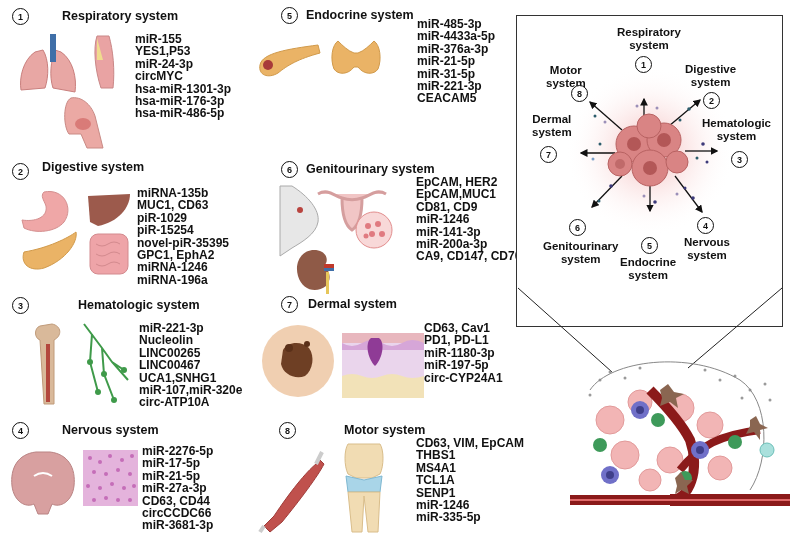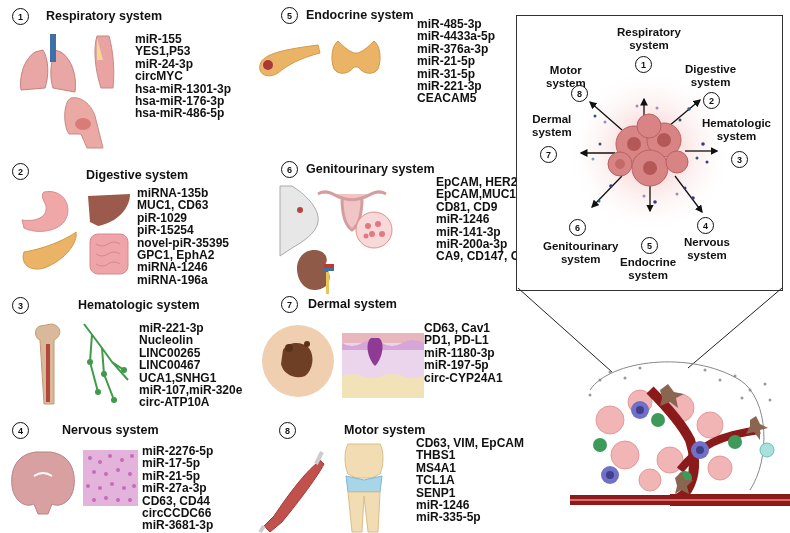--- a/index.html
+++ b/index.html
@@ -1,30 +1,30 @@
 <!DOCTYPE html>
 <html><head>
 <meta charset="utf-8">
 <style>
   html,body{margin:0;padding:0;background:#fff;}
   body{width:790px;height:533px;position:relative;overflow:hidden;font-family:"Liberation Sans",sans-serif;color:#111;}
   .num{position:absolute;width:17px;height:17px;border:1.5px solid #111;border-radius:50%;box-sizing:border-box;font-size:9px;font-weight:bold;display:flex;align-items:center;justify-content:center;background:#fff;}
   .title{position:absolute;font-size:12.5px;font-weight:bold;white-space:nowrap;}
   .list{position:absolute;font-size:12px;font-weight:bold;line-height:12.4px;white-space:nowrap;}
   .list div{margin:0;}
-  .box{position:absolute;left:516px;top:15px;width:267px;height:276px;border:1.5px solid #333;box-sizing:border-box;background:#fff;}
+  .box{position:absolute;left:516px;top:15px;width:267px;height:312px;border:1.5px solid #333;box-sizing:border-box;background:#fff;}
   .lbl{position:absolute;font-size:11.5px;font-weight:bold;text-align:center;line-height:13px;white-space:nowrap;}
   svg{position:absolute;overflow:visible;}
 </style>
 </head>
 <body>
 
 <div>
   <div class="num" style="left:12px;top:8px;">1</div>
-  <div class="title" style="left:30px;top:9px;padding-left:16px;">Respiratory system</div>
+  <div class="title" style="left:46px;top:9px;padding-left:16px;">Respiratory system</div>
   <svg style="left:15px;top:30px;" width="110" height="120">
     <path d="M20,22 C8,30 4,48 6,60 L30,58 C34,46 34,30 28,20 Z" fill="#e8a7a4" stroke="#c97f7d"></path>
     <path d="M46,22 C58,30 62,48 60,62 L38,58 C34,46 36,30 40,20 Z" fill="#e8a7a4" stroke="#c97f7d"></path>
     <rect x="35" y="4" width="6" height="28" fill="#3f6fa8"></rect>
     <path d="M82,6 C78,18 80,40 86,58 L98,58 C100,40 98,20 94,6 Z" fill="#e9a3a3" stroke="#c98787"></path>
     <path d="M82,8 L88,30 L82,30 Z" fill="#f0dc8e"></path>
     <path d="M56,68 C48,72 48,96 54,104 L66,104 L72,118 L88,118 L80,86 C76,74 66,66 56,68 Z" fill="#eba9a4" stroke="#c98a85"></path>
     <ellipse cx="68" cy="94" rx="8" ry="6" fill="#d97b78"></ellipse>
   </svg>
   <div class="list" style="left:135px;top:33px;">
@@ -33,21 +33,21 @@
     <div>miR-24-3p</div>
     <div>circMYC</div>
     <div>hsa-miR-1301-3p</div>
     <div>hsa-miR-176-3p</div>
     <div>hsa-miR-486-5p</div>
   </div>
 </div>
 
 <div>
   <div class="num" style="left:12px;top:163px;">2</div>
-  <div class="title" style="left:42px;top:168px;margin-left:44px;">Digestive system</div>
+  <div class="title" style="left:42px;top:160px;">Digestive system</div>
   <svg style="left:18px;top:188px;" width="115" height="90">
     <path d="M26,4 C46,0 56,20 46,34 C38,44 18,46 6,40 L4,32 C16,34 30,30 28,18 C26,12 22,8 26,4 Z" fill="#efa7a7" stroke="#d48f8f"></path>
     <path d="M70,8 L112,6 C112,20 100,34 80,38 L72,34 Z" fill="#9c5a4c"></path>
     <path d="M6,64 C30,60 50,50 58,44 C60,54 48,72 26,80 C12,84 2,76 6,64 Z" fill="#eab366" stroke="#d19a4b"></path>
     <rect x="72" y="46" width="38" height="40" rx="8" fill="#eea4a8" stroke="#d38a8e"></rect>
     <path d="M78,56 q6,4 12,0 q6,-4 12,0 M78,66 q6,4 12,0 q6,-4 12,0 M78,76 q6,4 12,0 q6,-4 12,0" stroke="#d38a8e" fill="none"></path>
   </svg>
   <div class="list" style="left:137px;top:187px;">
     <div>miRNA-135b</div>
     <div>MUC1, CD63</div>
@@ -155,21 +155,21 @@
         <circle cx="100" cy="38" r="3"></circle>
         <circle cx="94" cy="48" r="3"></circle>
         <circle cx="104" cy="48" r="3"></circle>
         <circle cx="88" cy="50" r="2.5"></circle>
       </g>
     <path d="M36,64 C24,64 16,76 20,90 C24,104 38,108 48,100 C54,94 52,84 46,80 C52,74 48,64 36,64 Z" fill="#8f5a47"></path>
     <rect x="46" y="78" width="10" height="4" fill="#c0392b"></rect>
       <rect x="46" y="82" width="10" height="3" fill="#3f6fa8"></rect>
     <rect x="48" y="86" width="3" height="22" fill="#e6c65a"></rect>
   </svg>
-  <div class="list" style="left:416px;top:176px;margin-left:20px;">
+  <div class="list" style="left:416px;top:176px;">
     <div>EpCAM, HER2</div>
     <div>EpCAM,MUC1</div>
     <div>CD81, CD9</div>
     <div>miR-1246</div>
     <div>miR-141-3p</div>
     <div>miR-200a-3p</div>
     <div>CA9, CD147, CD70</div>
   </div>
 </div>
 

